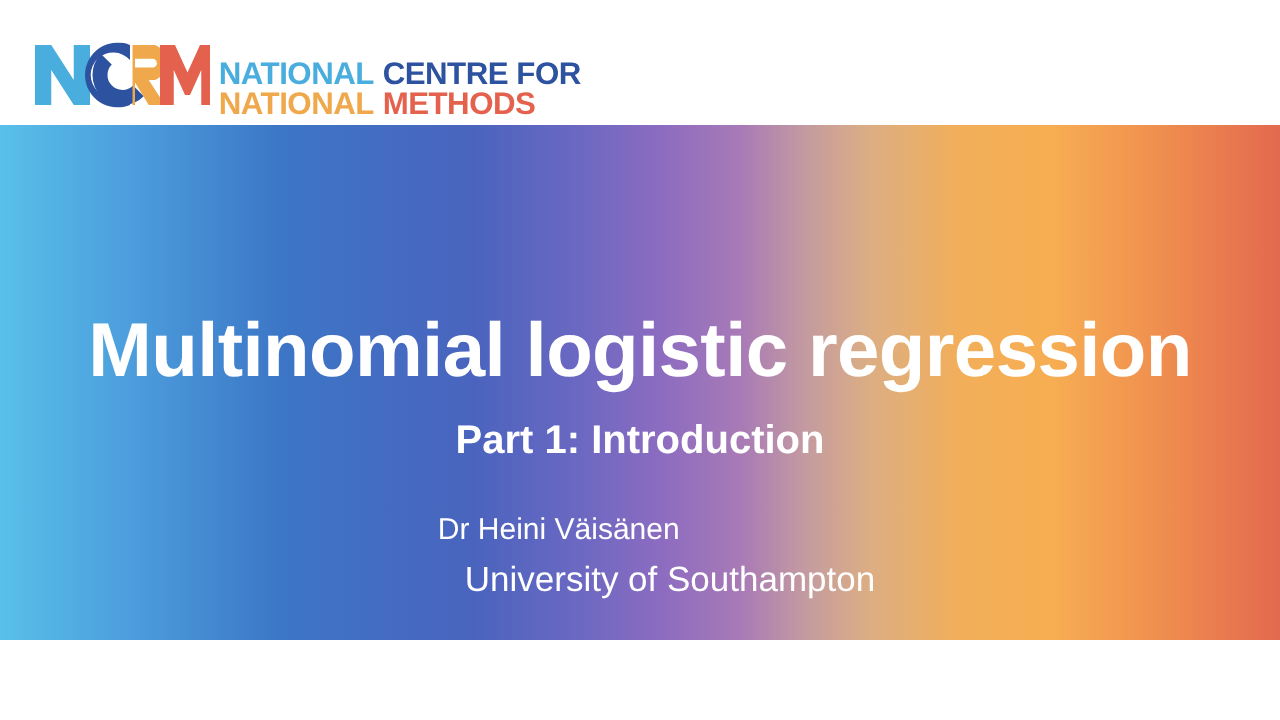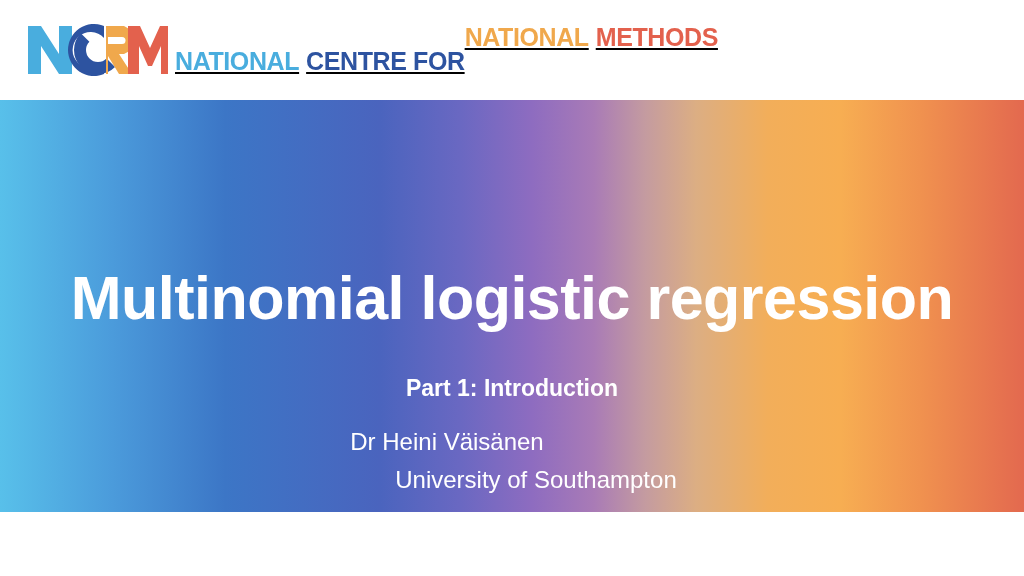--- a/index.html
+++ b/index.html
@@ -20,23 +20,22 @@
     position: absolute; left: 0; top: 0;
     width: 1024px; height: 100px;
     background: #ffffff;
   }
   .ncrm-logo {
     position: absolute; left: 24px; top: 24px;
     display: flex; align-items: center; gap: 7px;
   }
   .ncrm-mark { display: block; }
   .ncrm-words {
-    display: flex; flex-direction: row;
+    display: flex; flex-direction: column;
     line-height: 0.95;
-    text-decoration: underline;
   }
   .ncrm-line { display: flex; align-items: baseline; gap: 7px; white-space: nowrap; }
   .ncrm-word {
     font-weight: bold;
     font-size: 25px;
     letter-spacing: -0.4px;
     font-family: "Liberation Sans", sans-serif;
   }
   .w-national { color: #49ADDE; }
   .w-centre   { color: #2D53A0; margin-top: 24px; }
@@ -56,58 +55,57 @@
       #8E6CC0 52%,
       #A97BB6 58%,
       #C49BA0 63%,
       #DCAE83 68%,
       #F2AE5A 75%,
       #F7AE52 82%,
       #F0914F 90%,
       #E3694F 100%);
   }
   .hero-inner {
-    position: absolute; left: 0; top: 18px;
+    position: absolute; left: 0; top: 0;
     width: 100%; height: 100%;
   }
   .title {
     position: absolute; left: 0; top: 148px;
     width: 1024px;
     text-align: center;
     color: #ffffff;
     font-weight: bold;
     font-size: 61px;
     letter-spacing: -0.5px;
     line-height: 1.05;
     white-space: nowrap;
   }
   .subtitle {
     position: absolute; left: 0; top: 232px;
     width: 1024px;
     text-align: center;
     color: #ffffff;
     font-weight: bold;
-    font-size: 23px;
+    font-size: 32px;
     line-height: 1.2;
-    margin-top: 25px;
   }
   .author {
     position: absolute; left: 0; top: 310px;
     width: 894px;
     text-align: center;
     color: #ffffff;
     font-size: 24px;
     font-weight: normal;
   }
   .affiliation {
     position: absolute; left: 0; top: 348px;
     width: 1024px;
     text-align: center;
     color: #ffffff;
-    font-size: 24px;
+    font-size: 28px;
     font-weight: normal;
     padding-left: 48px;
   }
 
   
   .footer {
     position: absolute; left: 0; top: 512px;
     width: 1024px; height: 64px;
     background: #ffffff;
   }

